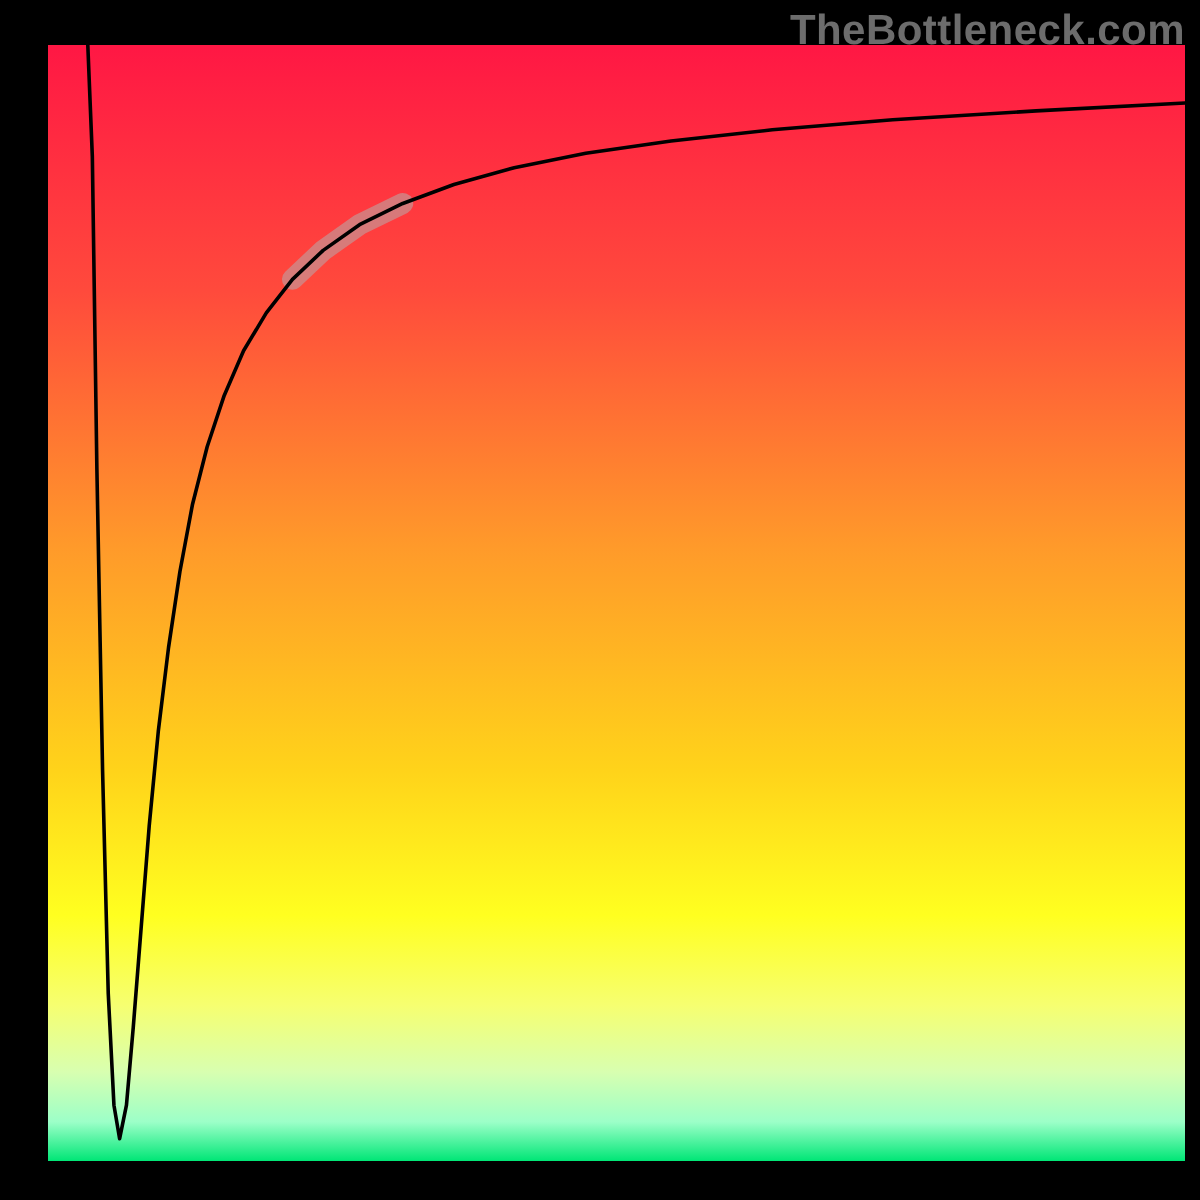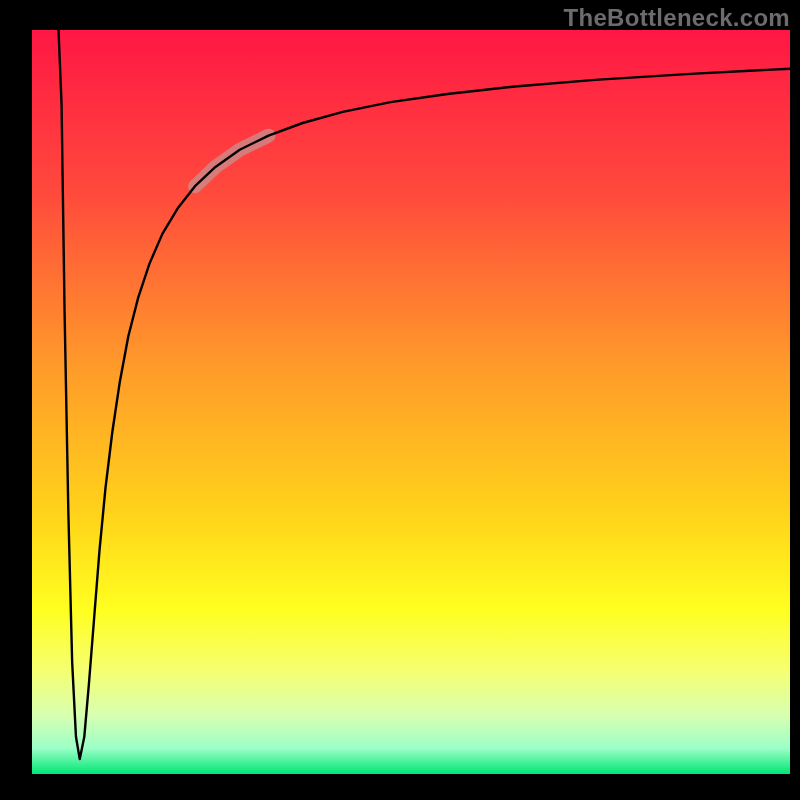--- a/index.html
+++ b/index.html
@@ -19,21 +19,21 @@
   svg {
     display: block;
     width: 800px;
     height: 800px;
   }
   .watermark {
     position: absolute;
     top: 4px;
     right: 10px;
     color: #6c6c6c;
-    font-size: 24px;
+    font-size: 28px;
     font-weight: 600;
     letter-spacing: 0.3px;
     pointer-events: none;
   }
 </style>
 </head>
 <body>
 
 <div class="chart-container">
   <svg viewBox="0 0 800 800">

